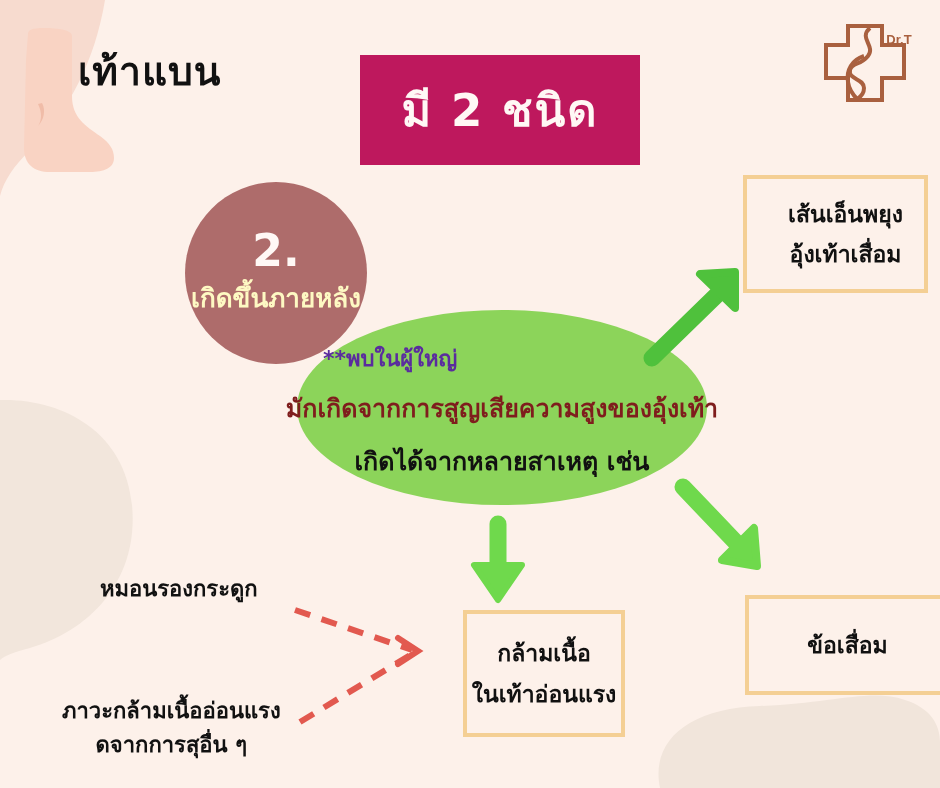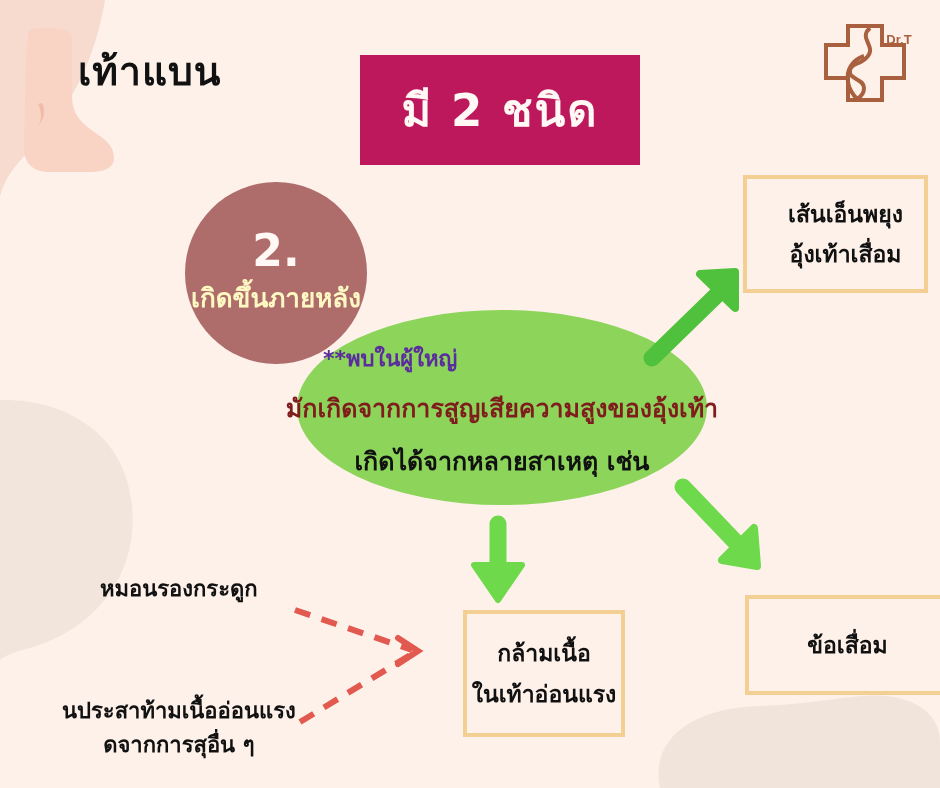--- a/index.html
+++ b/index.html
@@ -162,15 +162,15 @@
 <div class="obox" id="box-muscle">
   <div>กล้ามเนื้อ</div>
   <div>ในเท้าอ่อนแรง</div>
 </div>
 
 <div class="caption" id="cap-disc">
   <div>หมอนรองกระดูก</div>
 </div>
 
 <div class="caption" id="cap-weak">
-  <div>นประสาท้ามเนื้ออ่อนแรง</div>
+  <div>ภาวะกล้ามเนื้ออ่อนแรง</div>
   <div>ดจากการสุอื่น ๆ</div>
 </div>
 
 </body></html>

